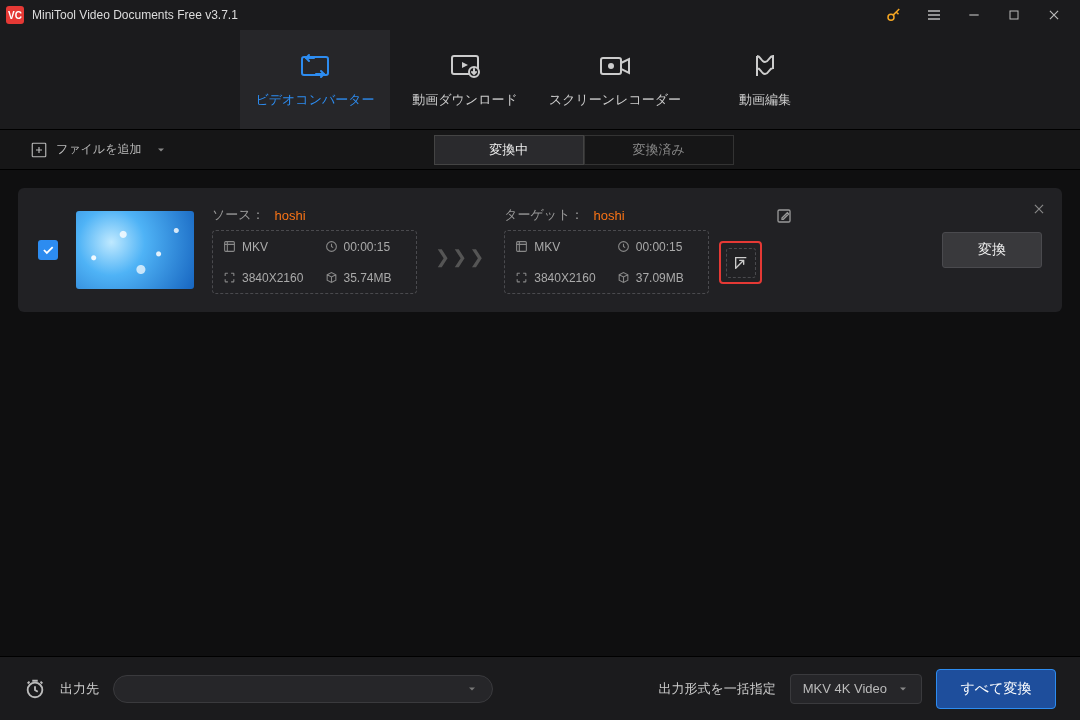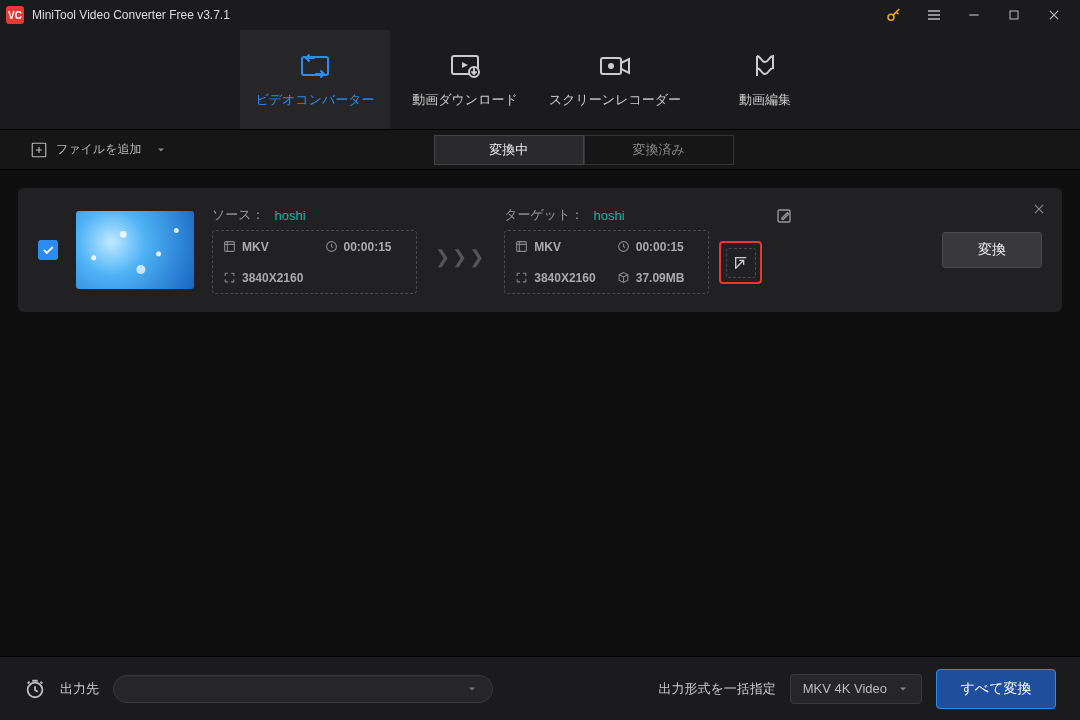--- a/index.html
+++ b/index.html
@@ -20,23 +20,23 @@
 .sub-tabs { margin-left: auto; margin-right: auto; transform: translateX(-30px); display: flex; }
 .sub-tab { width: 150px; height: 30px; display: flex; align-items: center; justify-content: center; font-size: 13px; color: #888; border: 1px solid #333; }
 .sub-tab.active { background: #2a2a2d; color: #eee; border-color: #444; }
 .content { flex: 1; padding: 18px; overflow: auto; }
 .card { background: #212124; border-radius: 6px; padding: 18px 20px; display: flex; align-items: center; gap: 18px; position: relative; }
 .chk { width: 20px; height: 20px; background: #2d8cf0; border-radius: 3px; display: flex; align-items: center; justify-content: center; }
 .thumb { width: 118px; height: 78px; border-radius: 3px; background: radial-gradient(circle at 30% 40%, #bfe9ff 0%, #4fb3f6 35%, #1765c0 100%); position: relative; overflow: hidden; }
 .thumb::after { content: ""; position: absolute; inset: 0; background-image: radial-gradient(circle at 15% 60%, rgba(255,255,255,.9) 0 2px, transparent 3px), radial-gradient(circle at 40% 30%, rgba(255,255,255,.8) 0 3px, transparent 4px), radial-gradient(circle at 70% 55%, rgba(255,255,255,.85) 0 2px, transparent 3px), radial-gradient(circle at 55% 75%, rgba(255,255,255,.7) 0 4px, transparent 5px), radial-gradient(circle at 85% 25%, rgba(255,255,255,.8) 0 2px, transparent 3px); }
 .panel { display: flex; flex-direction: column; gap: 6px; }
 .panel-label { font-size: 13px; color: #999; display: flex; gap: 10px; align-items: center; }
-.panel-label .name { color: #14b8a6; }
+.panel-label .name { color: #f97316; }
 .info-box { border: 1px dashed #4a4a4e; border-radius: 4px; width: 205px; height: 64px; display: grid; grid-template-columns: 1fr 1fr; grid-template-rows: 1fr 1fr; }
-.info-cell { display: flex; align-items: center; gap: 6px; padding: 0 10px; font-size: 12px; color: #aaa; font-weight: bold; }
+.info-cell { display: flex; align-items: center; gap: 6px; padding: 0 10px; font-size: 12px; color: #aaa; }
 .info-cell svg { flex: 0 0 auto; }
 .arrow-sep { color: #555; font-size: 18px; letter-spacing: 2px; align-self: center; margin-top: 14px; }
 .target-wrap { display: flex; align-items: flex-start; gap: 14px; }
 .edit-icon { color: #888; cursor: pointer; position: relative; top: 2px; }
 .clip-btn { width: 43px; height: 43px; border: 2px solid #e53935; border-radius: 4px; display: flex; align-items: center; justify-content: center; margin-left: -4px; align-self:flex-end; margin-bottom:10px;}
 .clip-inner { width: 30px; height: 30px; border: 1px dashed #4a4a4e; border-radius: 3px; display: flex; align-items: center; justify-content: center; color: #ccc; }
 .convert-btn { margin-left: auto; background: #39393c; border: 1px solid #4a4a4e; color: #eee; font-size: 14px; width: 100px; height: 36px; border-radius: 3px; display: flex; align-items: center; justify-content: center; cursor: pointer; }
 .card-close { position: absolute; top: 14px; right: 16px; color: #888; cursor: pointer; }
 .footer { height: 64px; background: #1b1b1d; border-top: 1px solid #000; display: flex; align-items: center; padding: 12px 24px; gap: 14px; }
 .footer .clock { color: #bbb; }
@@ -46,21 +46,21 @@
 .footer-spacer { flex: 1; }
 .format-box { background: #262629; border: 1px solid #3a3a3d; border-radius: 4px; height: 30px; display: flex; align-items: center; padding: 0 12px; font-size: 13px; color: #bbb; gap: 10px; }
 .convert-all { background: #1e4e9c; border: 1px solid #2d8cf0; color: #fff; font-size: 14px; width: 120px; height: 40px; border-radius: 4px; display: flex; align-items: center; justify-content: center; cursor: pointer; }
 svg { display: block; }
 </style>
 </head>
 <body>
 
 <div class="titlebar">
   <div class="logo">VC</div>
-  <div class="title-text">MiniTool Video Converter Free v3.7.1</div>
+  <div class="title-text">MiniTool Video Documents Free v3.7.1</div>
   <div class="title-spacer"></div>
   <div class="title-icon key-icon">
     <svg width="18" height="18" viewBox="0 0 24 24" fill="none" stroke="currentColor" stroke-width="2">
         <circle cx="8" cy="15" r="4"></circle>
         <path d="M10.5 12.5 L19 4 M15 8 l3 3"></path>
       </svg>
   </div>
   <div class="title-icon">
     <svg width="16" height="16" viewBox="0 0 24 24" fill="none" stroke="#bbb" stroke-width="2">
         <path d="M3 6h18M3 12h18M3 18h18"></path>
@@ -179,20 +179,26 @@
               <path d="M12 7v5l3 2"></path>
             </svg>
             <span>00:00:15</span>
           </div>
         <div class="info-cell">
             <svg width="13" height="13" viewBox="0 0 24 24" fill="none" stroke="#888" stroke-width="2">
               <path d="M4 4h5M4 4v5M20 4h-5M20 4v5M4 20h5M4 20v-5M20 20h-5M20 20v-5"></path>
             </svg>
             <span>3840X2160</span>
           </div>
+        <div class="info-cell">
+            <svg width="13" height="13" viewBox="0 0 24 24" fill="none" stroke="#888" stroke-width="2">
+              <path d="M4 7l8-4 8 4v10l-8 4-8-4z M4 7l8 4 8-4 M12 11v10"></path>
+            </svg>
+            <span>35.74MB</span>
+          </div>
       </div>
     </div>
 
     <div class="arrow-sep">❯❯❯</div>
 
     <div class="target-wrap">
       <div class="panel">
         <div class="panel-label">
           <span>ターゲット：</span>
           <span class="name">hoshi</span>

